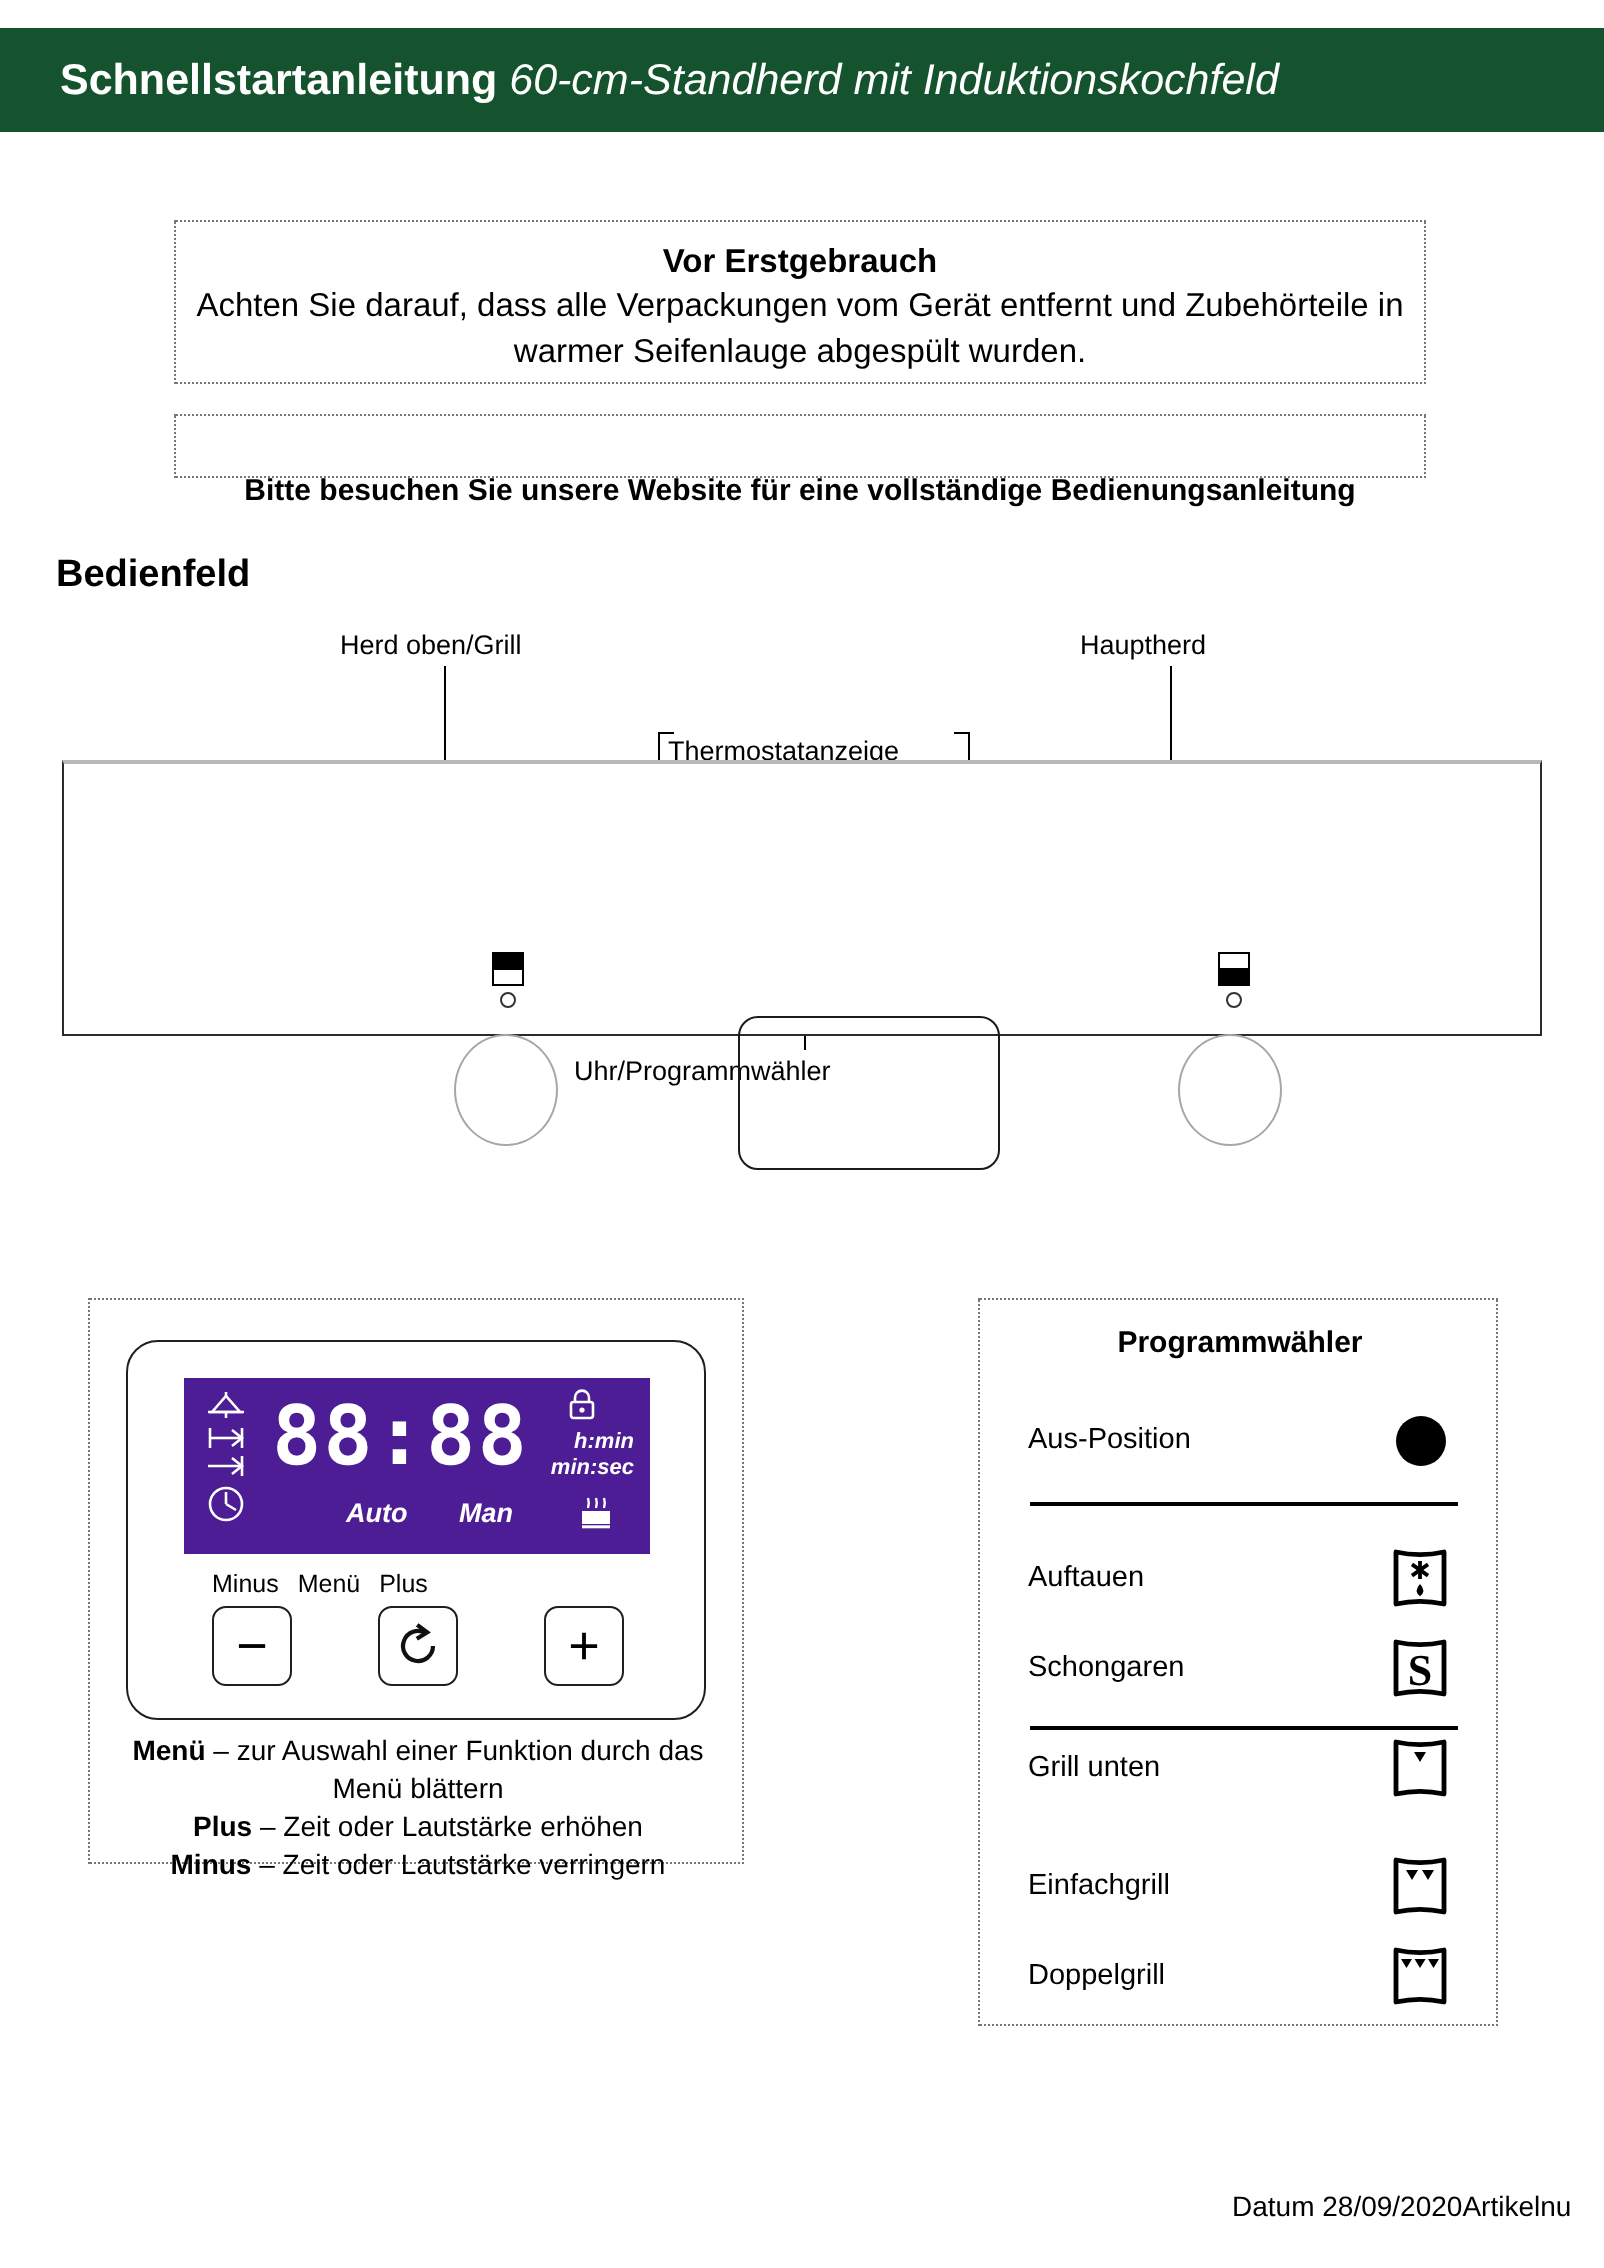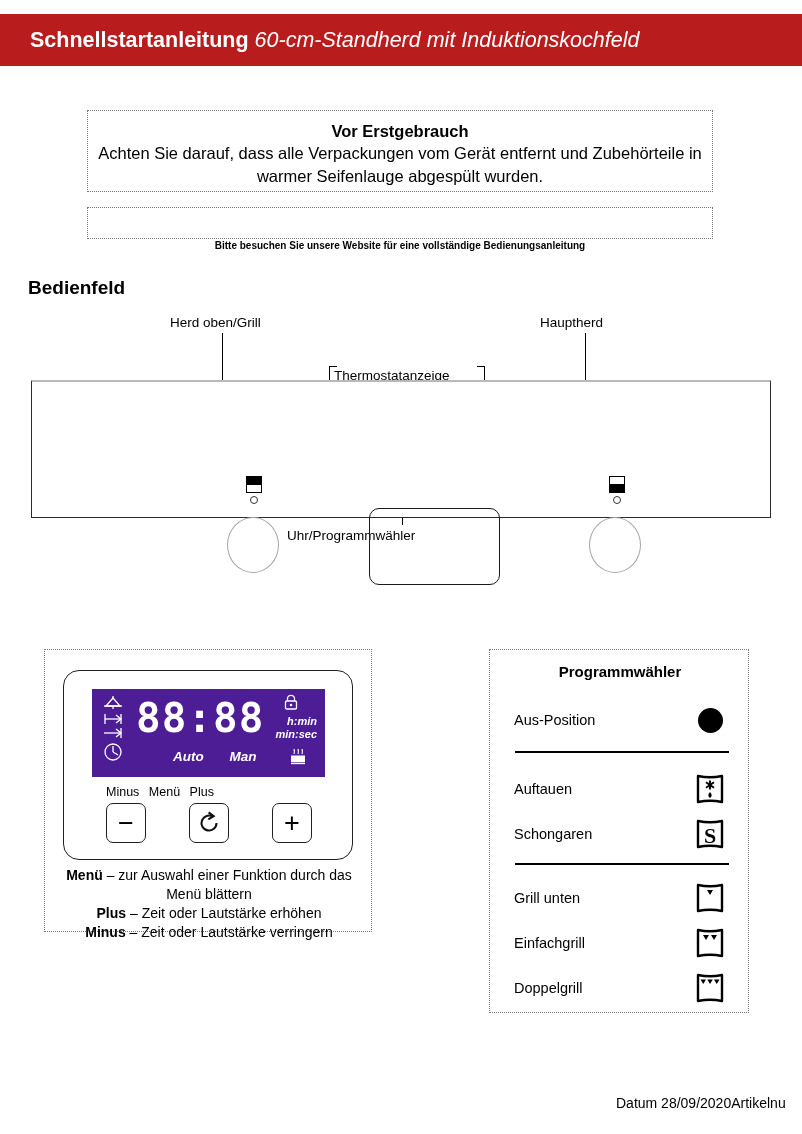--- a/index.html
+++ b/index.html
@@ -16,21 +16,21 @@
     overflow: hidden;
   }
 
   
   .header-bar {
     position: absolute;
     left: 0;
     top: 14px;
     width: 802px;
     height: 52px;
-    background: #b91c1c;
+    background: #14532d;
     display: flex;
     align-items: center;
   }
   .header-title {
     padding-left: 30px;
     font-size: 21.5px;
     color: #ffffff;
     white-space: nowrap;
   }
   .header-title .bold {
@@ -68,21 +68,21 @@
   #notice-website {
     left: 87px;
     top: 207px;
     width: 626px;
     height: 32px;
     display: flex;
     align-items: center;
     justify-content: center;
   }
   .notice-strong {
-    font-size: 10px;
+    font-size: 15px;
     font-weight: bold;
     margin-top: 44px;
   }
 
   
   .section-heading {
     position: absolute;
     font-size: 19px;
     font-weight: bold;
   }
@@ -357,21 +357,21 @@
   }
   .sym-glyph {
     width: 40px;
     display: flex;
     align-items: center;
     justify-content: center;
   }
   #sym-row-0 { top: 49px; }
   #sym-row-1 { top: 118px; }
   #sym-row-2 { top: 163px; }
-  #sym-row-3 { top: 227px; }
+  #sym-row-3 { top: 213px; }
   #sym-row-4 { top: 272px; }
   #sym-row-5 { top: 317px; }
 
   .sym-divider {
     position: absolute;
     left: 25px;
     width: 214px;
     height: 1.5px;
     background: #000;
   }

